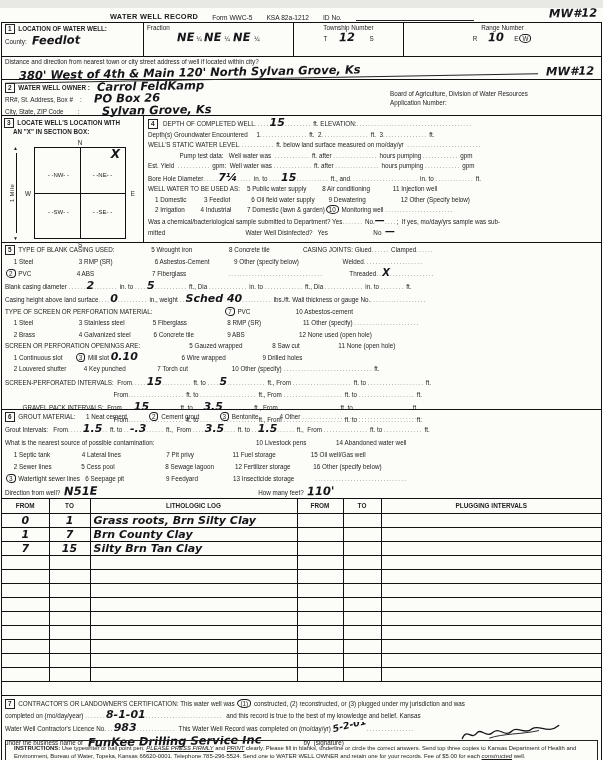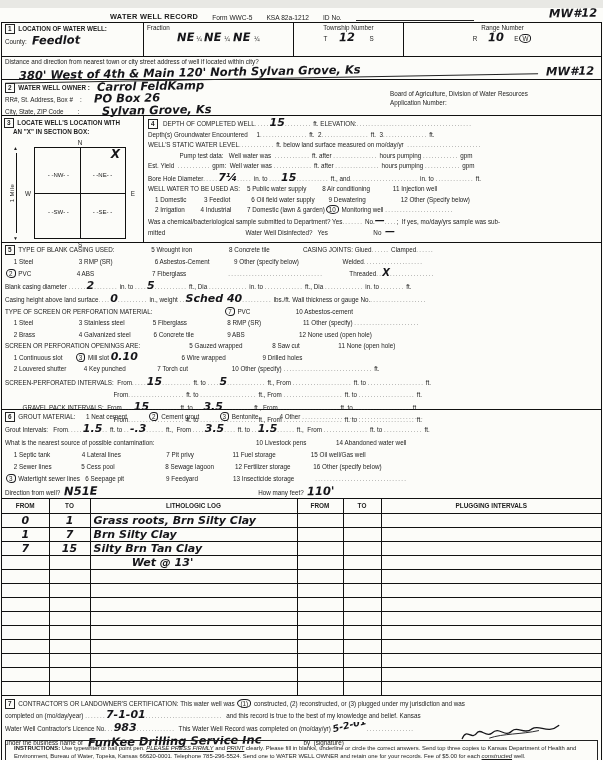--- a/index.html
+++ b/index.html
@@ -246,41 +246,33 @@
             <td class="num sg-h">0</td>
             <td class="num sg-h">1</td>
             <td class="sg-h log">Grass roots, Brn Silty Clay</td>
             <td></td>
             <td></td>
             <td></td>
           </tr>
           <tr>
             <td class="num sg-h">1</td>
             <td class="num sg-h">7</td>
-            <td class="sg-h log">Brn Silty Clay</td>
+            <td class="sg-h log">Brn County Clay</td>
             <td></td>
             <td></td>
             <td></td>
           </tr>
           <tr>
             <td class="num sg-h">7</td>
             <td class="num sg-h">15</td>
             <td class="sg-h log">Silty Brn Tan Clay</td>
             <td></td>
             <td></td>
             <td></td>
           </tr>
-          <tr>
-            <td class="num sg-h"></td>
-            <td class="num sg-h"></td>
-            <td class="sg-h log">          Wet @ 13'</td>
-            <td></td>
-            <td></td>
-            <td></td>
-          </tr>
         <tr>
               <td></td>
               <td></td>
               <td></td>
               <td></td>
               <td></td>
               <td></td>
             </tr>
             <tr>
               <td></td>
@@ -345,21 +337,21 @@
               <td></td>
               <td></td>
               <td></td>
             </tr>
           </tbody>
       </table>
     </div>
 
     <div class="s7">
       <div class="line"><span class="sg-n">7</span><span class="sg-p"> CONTRACTOR'S OR LANDOWNER'S CERTIFICATION: This water well was </span><span class="sg-c">(1)</span><span class="sg-p"> constructed, (2) reconstructed, or (3) plugged under my jurisdiction and was</span></div>
-      <div class="line"><span class="sg-p">completed on (mo/day/year) </span><span class="sg-d">.......</span><span class="sg-h">7-1-01</span><span class="sg-d">..........................</span><span class="sg-p">  and this record is true to the best of my knowledge and belief. Kansas</span></div>
+      <div class="line"><span class="sg-p">completed on (mo/day/year) </span><span class="sg-d">.......</span><span class="sg-h">8-1-01</span><span class="sg-d">..........................</span><span class="sg-p">  and this record is true to the best of my knowledge and belief. Kansas</span></div>
       <div class="line"><span class="sg-p">Water Well Contractor's Licence No. </span><span class="sg-d">..</span><span class="sg-h">983</span><span class="sg-d">.............</span><span class="sg-p">  This Water Well Record was completed on (mo/day/yr) </span><span class="sg-s">5-2-01</span><span class="sg-d">................</span></div>
       <div class="line"><span class="sg-p">under the business name of   </span><span class="sg-H">FunKee Drilling Service Inc</span><span class="sg-p">                        by  (signature)</span></div>
       <svg class="sig" width="104" height="18" viewBox="0 0 104 18">
         <path d="M3,13 C8,2 12,16 18,8 C22,3 27,14 33,9 C41,2 45,15 53,8 C59,3 65,13 73,7 C81,2 88,14 100,5" stroke="#16161a" stroke-width="1.3" fill="none" stroke-linecap="round"></path>
         <path d="M30,14 C44,10 62,12 80,9" stroke="#16161a" stroke-width="0.9" fill="none"></path>
       </svg>
     </div>
 
     <div class="instr">
       <div class="line"><span class="sg-b">INSTRUCTIONS:</span><span class="sg-p"> Use typewriter or ball point pen. </span><span class="sg-u">PLEASE PRESS FIRMLY</span><span class="sg-p"> and </span><span class="sg-u">PRINT</span><span class="sg-p"> clearly. Please fill in blanks, underline or circle the correct answers. Send top three copies to Kansas Department of Health and</span></div>

